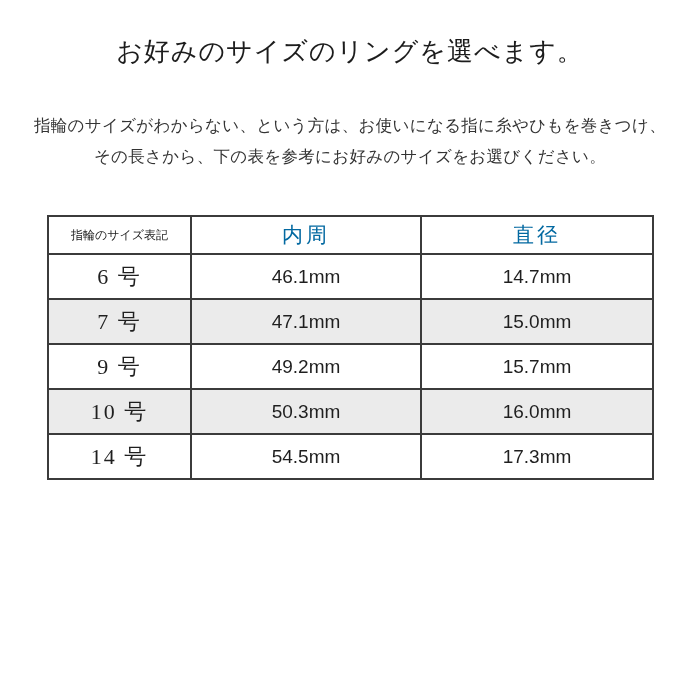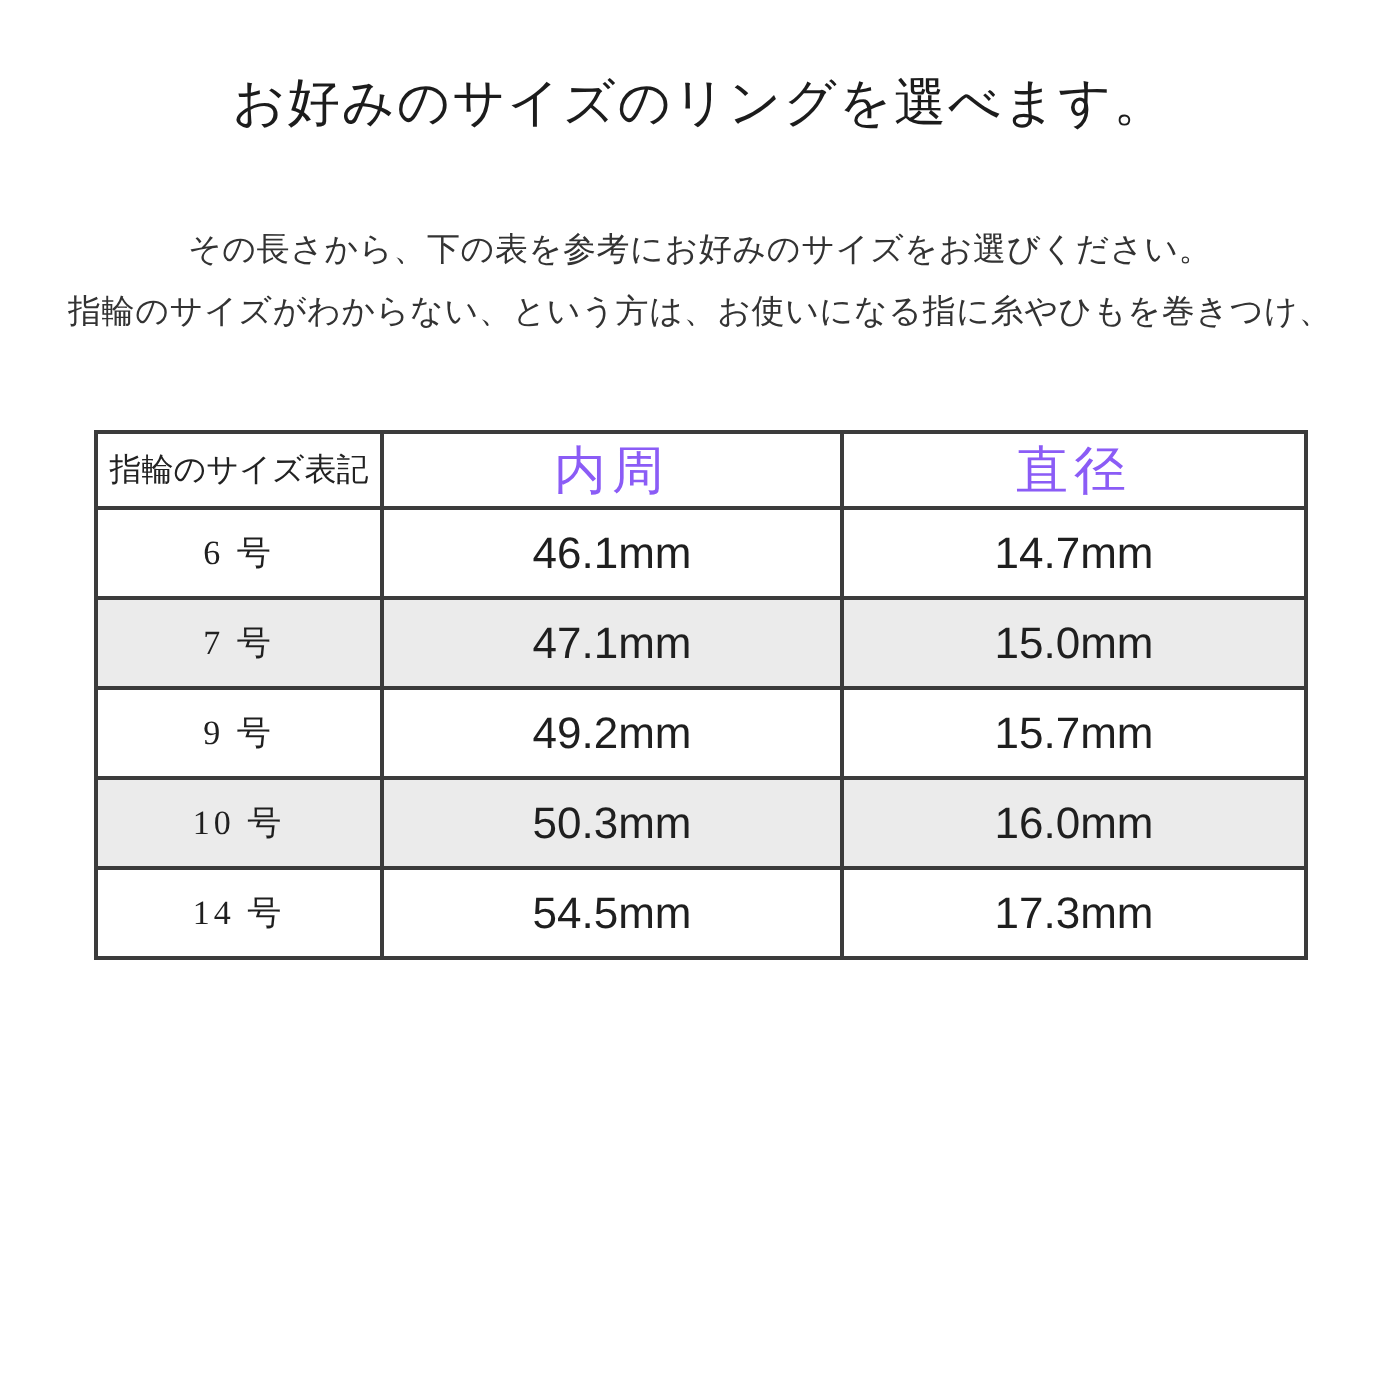--- a/index.html
+++ b/index.html
@@ -51,52 +51,52 @@
     border: 2px solid #3b3b3b;
     text-align: center;
     vertical-align: middle;
     padding: 0;
     background-clip: padding-box;
   }
   .size-table thead tr { height: 38px; }
   .size-table tbody tr { height: 45px; background: #ffffff; }
   .size-table tbody tr:nth-child(even) { background: #ebebeb; }
   .h-size {
-    font-size: 16px;
+    font-size: 12px;
     font-weight: 400;
     color: #222222;
   }
   .h-serif {
     font-family: "Liberation Serif", "DejaVu Serif", serif;
     font-weight: 400;
-    font-size: 26px;
+    font-size: 21px;
     letter-spacing: 3px;
-    color: #8b5cf6;
+    color: #0369a1;
   }
   .td-size {
     font-family: "Liberation Serif", "DejaVu Serif", serif;
-    font-size: 17px;
+    font-size: 22px;
     letter-spacing: 2px;
     color: #1f1f1f;
   }
   .td-val {
-    font-size: 22px;
+    font-size: 19px;
     color: #1f1f1f;
   }
 </style>
 </head>
 <body>
 
 <div class="canvas">
 
   <h1 class="title">お好みのサイズのリングを選べます。</h1>
 
   <p class="desc">
+    <span class="desc-line">指輪のサイズがわからない、という方は、お使いになる指に糸やひもを巻きつけ、</span>
     <span class="desc-line">その長さから、下の表を参考にお好みのサイズをお選びください。</span>
-    <span class="desc-line">指輪のサイズがわからない、という方は、お使いになる指に糸やひもを巻きつけ、</span>
   </p>
 
   <table class="size-table">
     <colgroup>
       <col class="c1">
         <col class="c2">
         <col class="c3">
     </colgroup>
     <thead>
       <tr>

